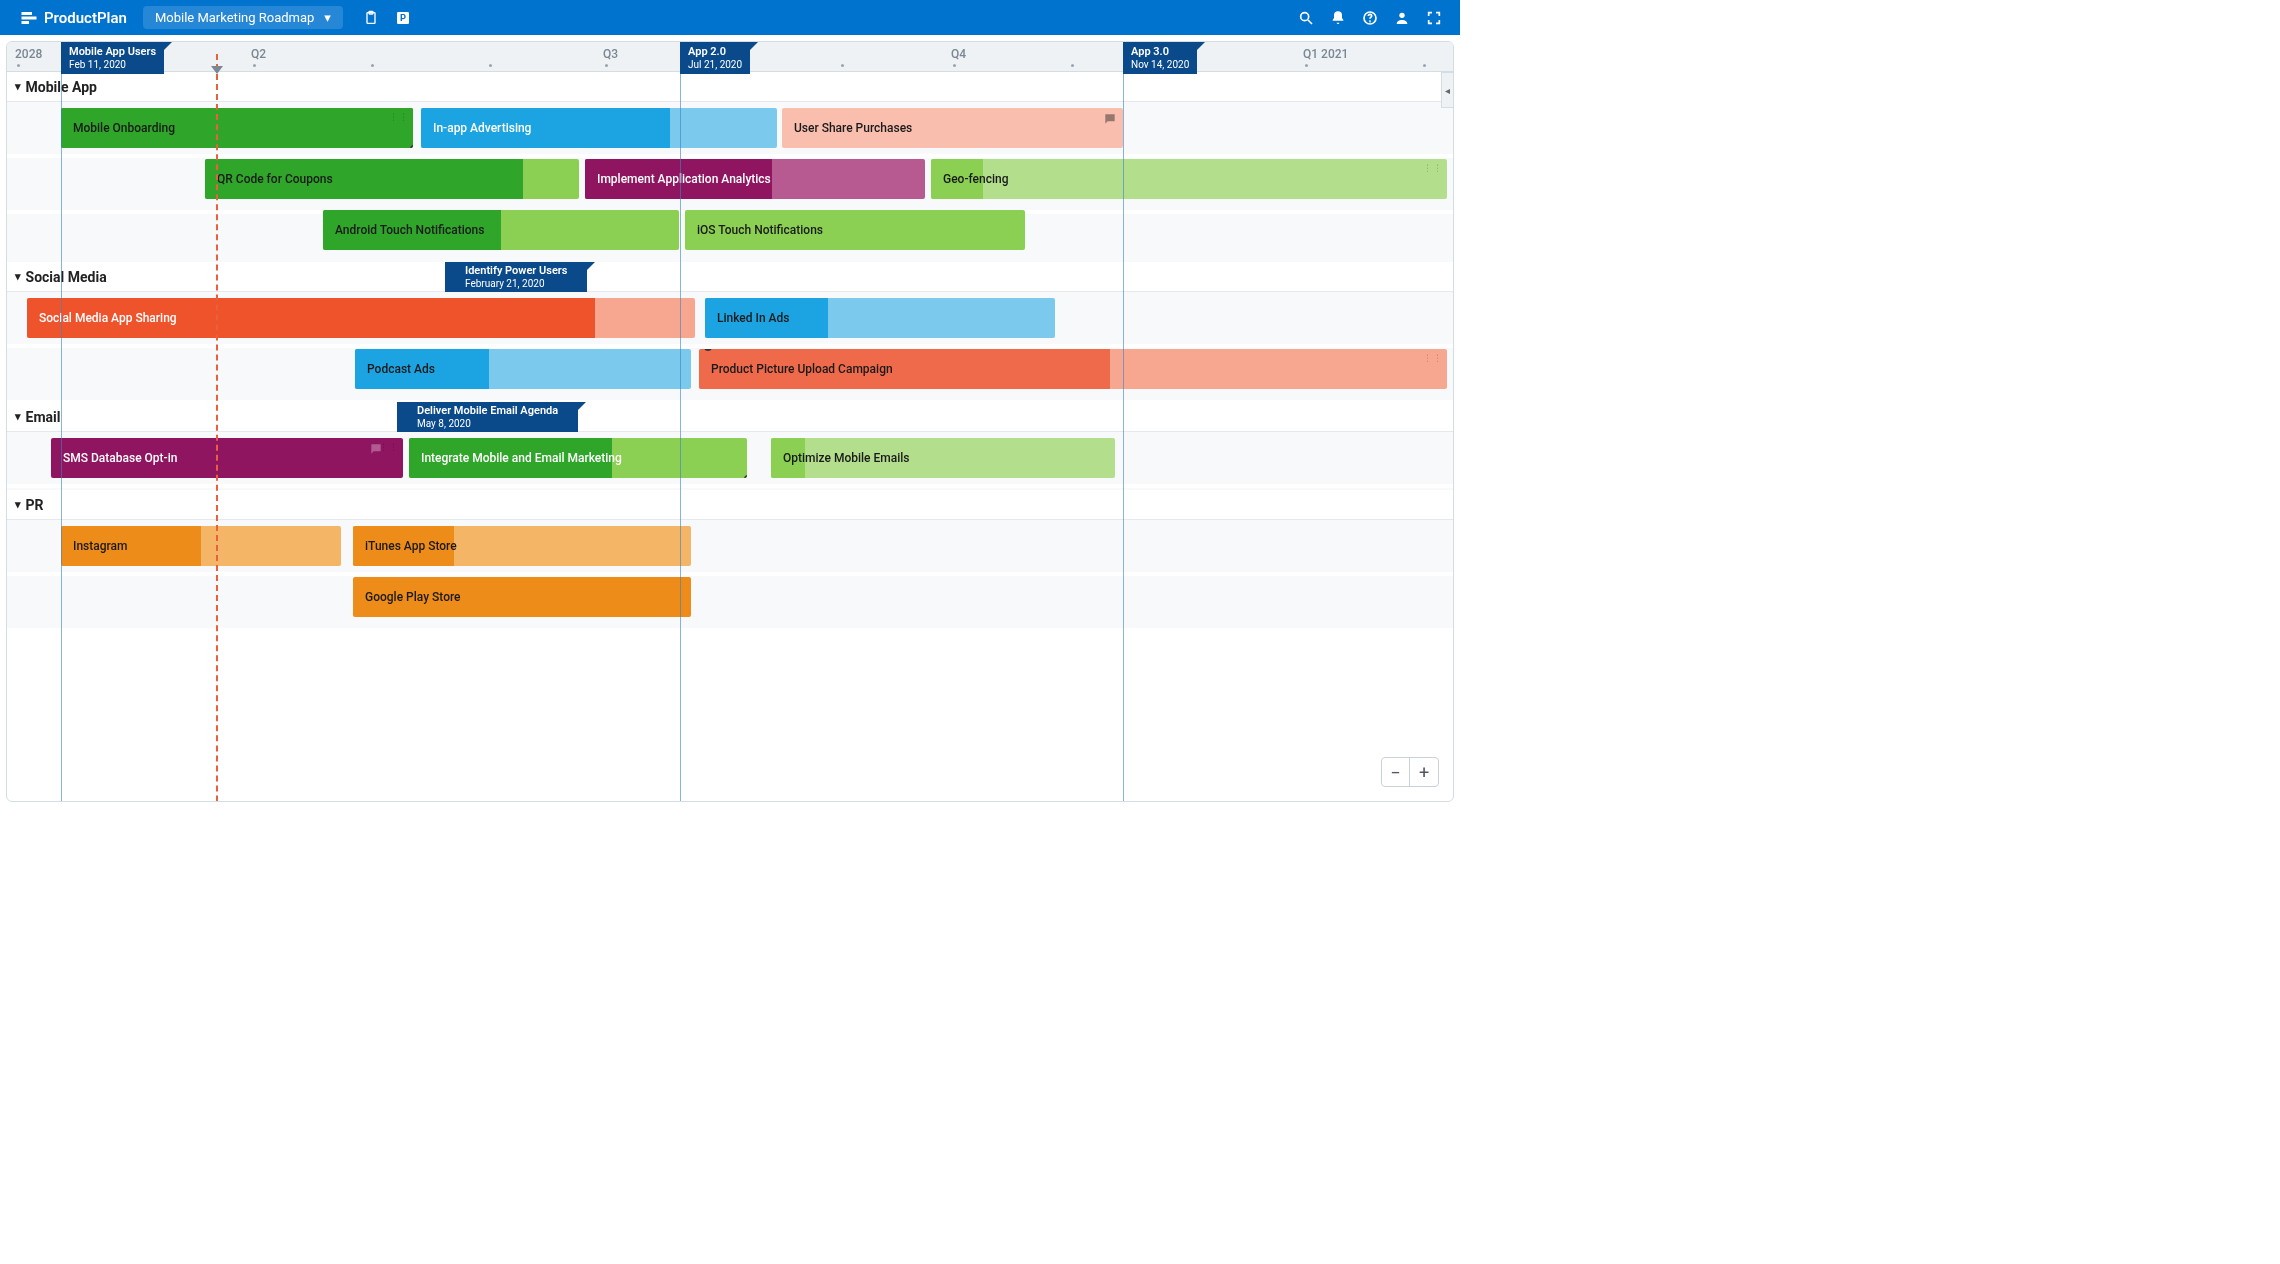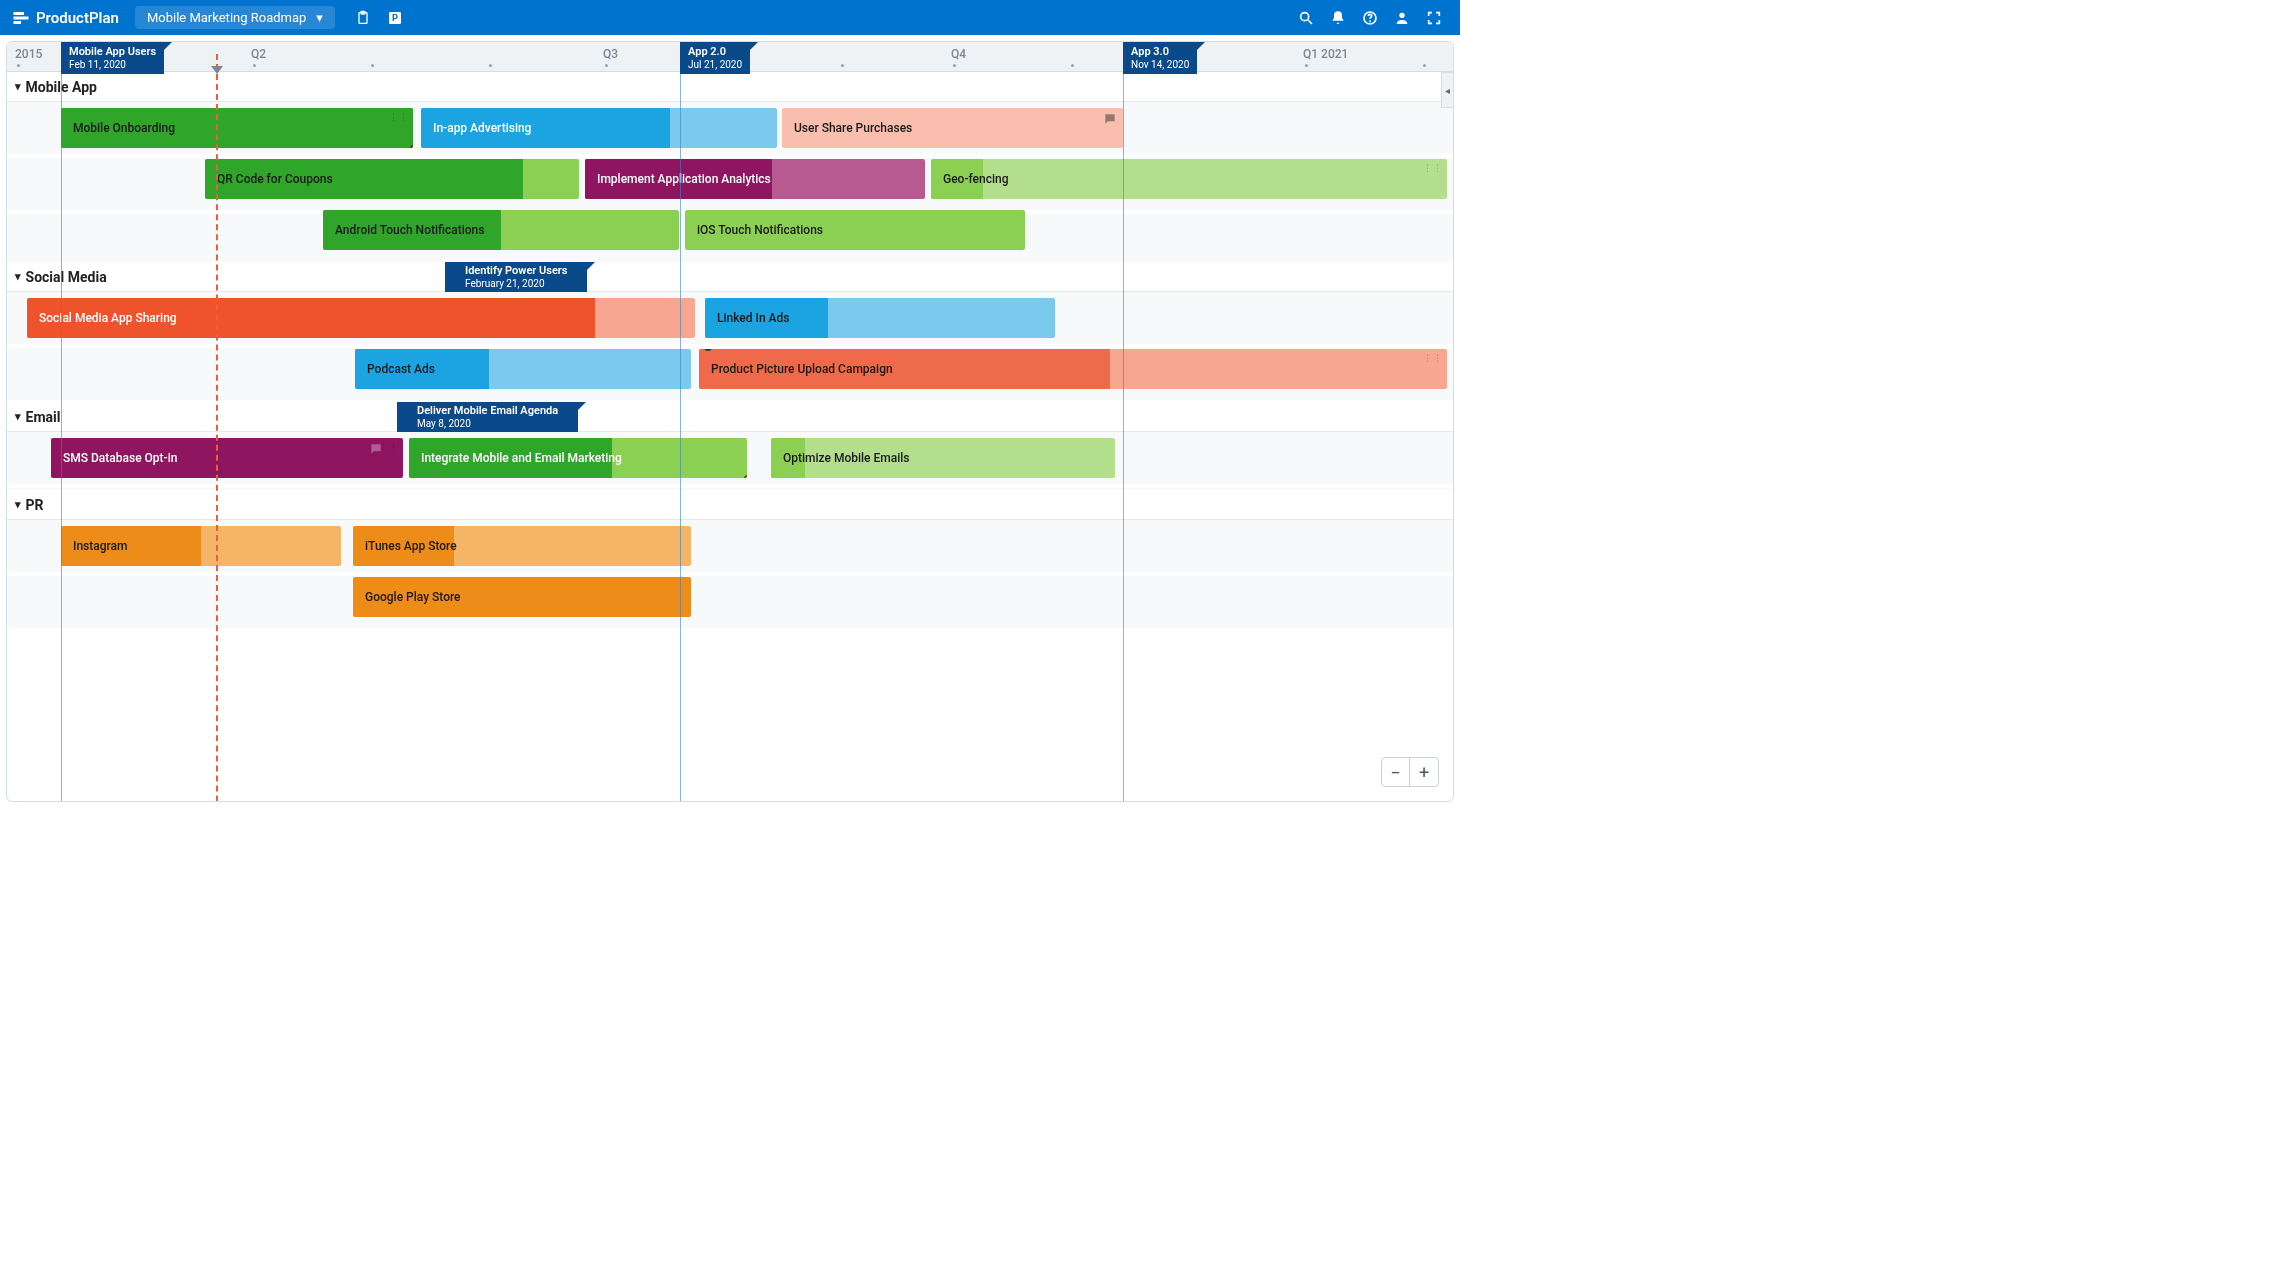--- a/index.html
+++ b/index.html
@@ -11,21 +11,21 @@
   overflow: hidden;
 }
 .topbar {
   height: 35px;
   background: #0073cf;
   display: flex;
   align-items: center;
   padding: 0 10px 0 0;
   color: #fff;
 }
-.logo { display:flex; align-items:center; gap:6px; padding:0 16px 0 12px; font-weight:600; font-size:15px;}
+.logo { display:flex; align-items:center; gap:6px; padding:0 16px 0 20px; font-weight:600; font-size:15px;}
 .logo svg { width:18px; height:18px; }
 .roadmap-select {
   background: rgba(255,255,255,0.15);
   border-radius: 4px;
   padding: 4px 12px;
   display:flex; align-items:center; gap:10px;
   font-size:13px;
   margin-right:12px;
 }
 .topbar-icon-btn {
@@ -273,21 +273,21 @@
   <div class="topbar-icon-btn">
     <svg width="16" height="16" viewBox="0 0 24 24" fill="none" stroke="#fff" stroke-width="2.5">
         <path d="M4 9V4h5M20 9V4h-5M4 15v5h5M20 15v5h-5"></path>
       </svg>
   </div>
 </div>
 
 <div class="main">
 
   <div class="timeline-header">
-    <span class="timeline-label" style="left:8px">2015</span>
+    <span class="timeline-label" style="left:8px">2028</span>
     <span class="timeline-label" style="left:244px">Q2</span>
     <span class="timeline-label" style="left:596px">Q3</span>
     <span class="timeline-label" style="left:944px">Q4</span>
     <span class="timeline-label" style="left:1296px">Q1 2021</span>
     <span class="tick" style="left:10px"></span>
     <span class="tick" style="left:128px"></span>
     <span class="tick" style="left:246px"></span>
     <span class="tick" style="left:364px"></span>
     <span class="tick" style="left:482px"></span>
     <span class="tick" style="left:598px"></span>

